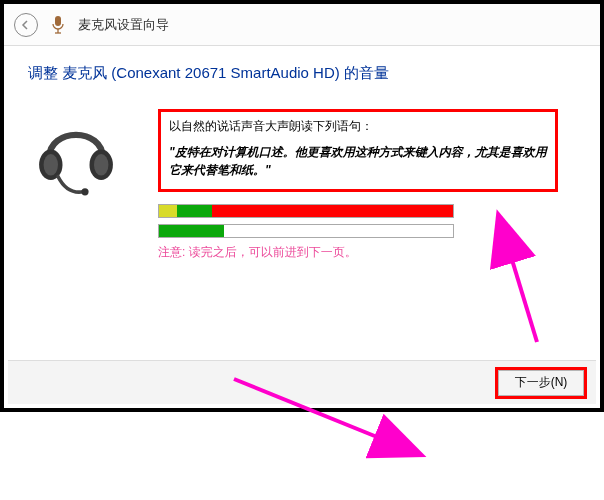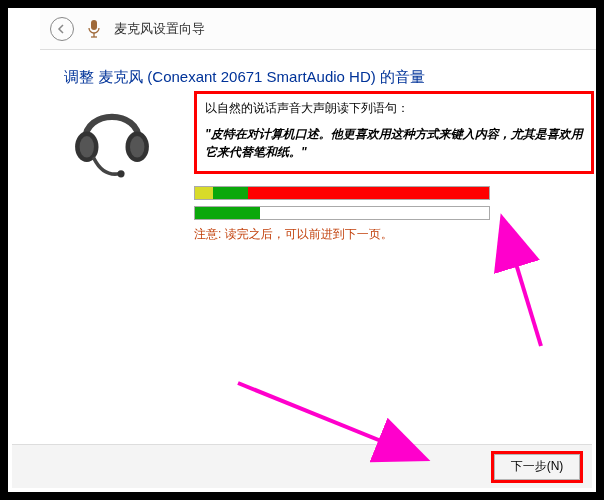--- a/index.html
+++ b/index.html
@@ -5,26 +5,25 @@
   * { box-sizing: border-box; margin: 0; padding: 0; }
   body {
     font-family: "Microsoft YaHei", "Segoe UI", sans-serif;
     background: #fff;
     width: 604px;
     height: 500px;
     overflow: hidden;
     position: relative;
   }
   .frame {
-    border: 8px solid #000000;
+    border: 4px solid #000000;
     width: 604px;
-    height: 500px;
+    height: 412px;
     position: relative;
     background: #fff;
-    padding-left: 32px;
   }
   
   .titlebar {
     height: 42px;
     border-bottom: 1px solid #ddd;
     display: flex;
     align-items: center;
     padding: 0 10px;
     gap: 10px;
     background: #fcfcfc;
@@ -46,21 +45,21 @@
     font-size: 13px;
     color: #333;
   }
   
   .content {
     padding: 18px 24px 0 24px;
   }
   .heading {
     color: #003399;
     font-size: 15px;
-    margin-bottom: 4px;
+    margin-bottom: 26px;
   }
   .row {
     display: flex;
     gap: 34px;
     align-items: flex-start;
   }
   .headset {
     width: 96px;
     flex: 0 0 96px;
     display:flex;
@@ -98,21 +97,21 @@
     display:flex;
     align-items:stretch;
   }
   .seg { height:100%; }
   .seg-yellowish { background:#d8db2a; width:6%; }
   .seg-green1 { background:#0ba80b; width:12%; }
   .seg-red { background:#ff0000; flex:1; }
   .seg-green2 { background:#0ba80b; width:22%; }
   .note {
     font-size: 12px;
-    color:#c2410c;
+    color:#ec4899;
     margin-top: 4px;
   }
   
   .bottom {
     position:absolute;
     left:4px; right:4px; bottom:4px;
     height: 44px;
     border-top:1px solid #ddd;
     background:#f4f4f4;
     display:flex;

